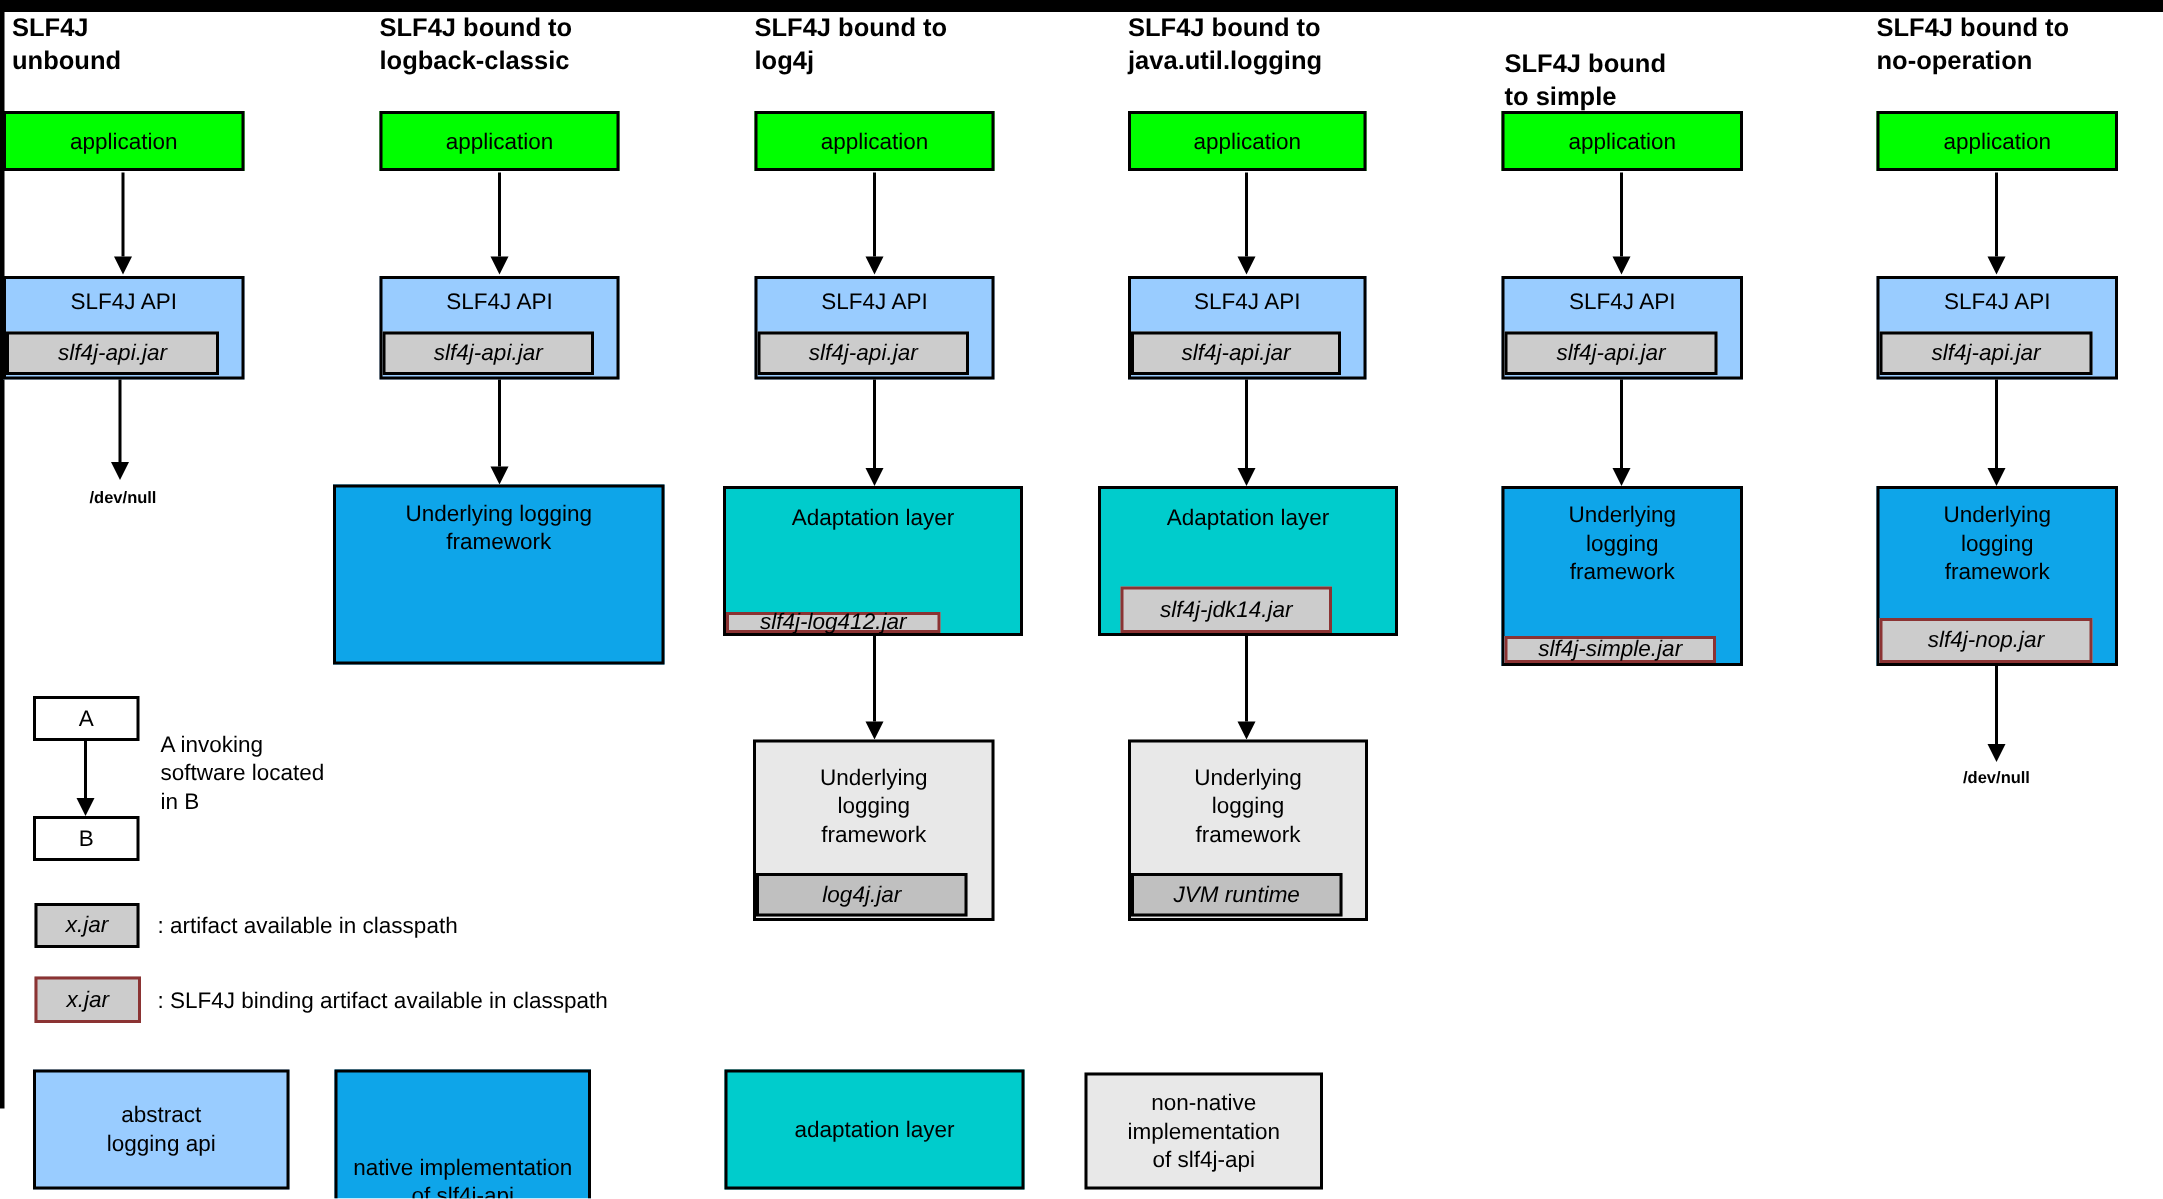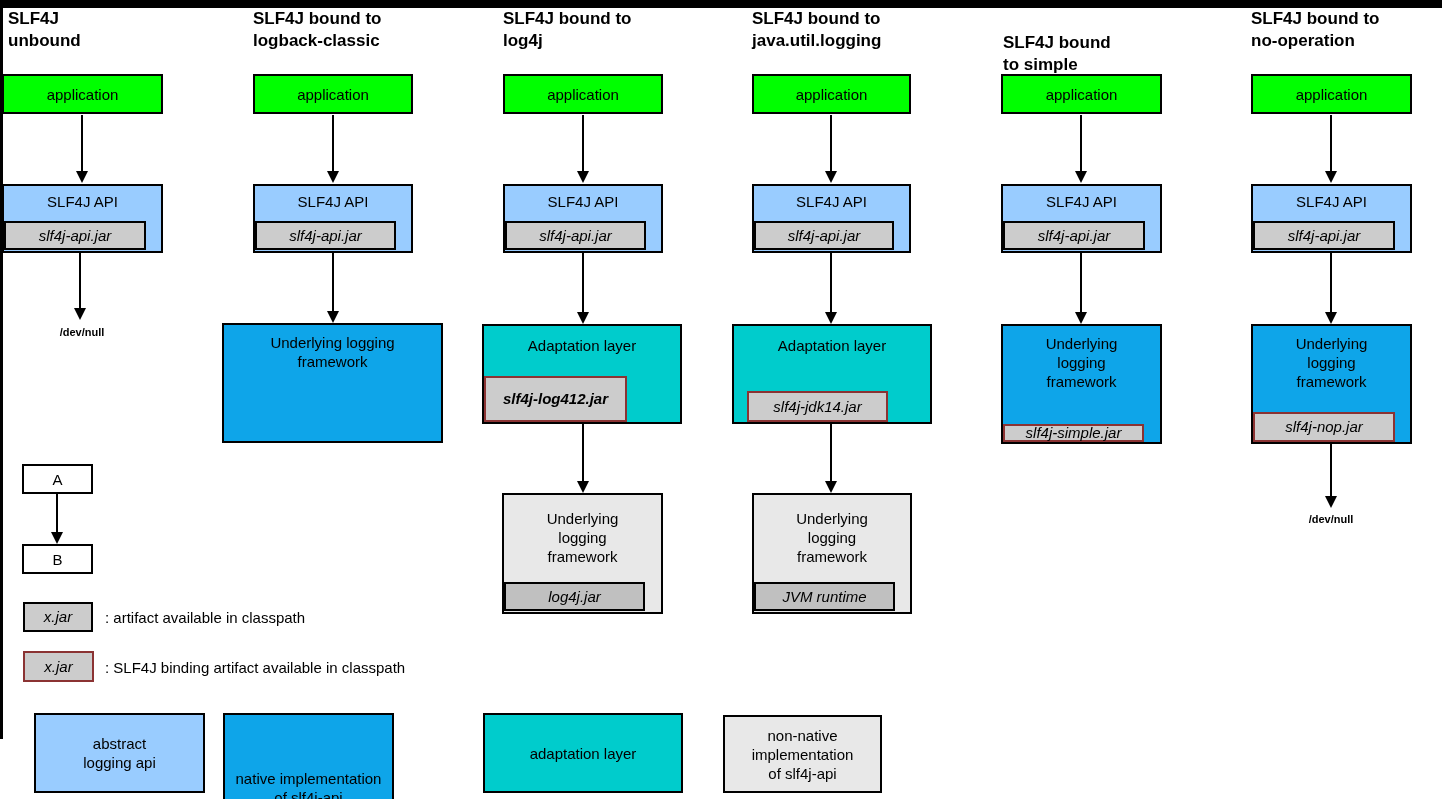--- a/index.html
+++ b/index.html
@@ -119,21 +119,21 @@
 
   <div class="sink" style="left:32px;top:326px;width:100px;">/dev/null</div>
 
   <div class="box native vtop pre" style="left:222px;top:323px;width:221px;height:120px;padding-top:8px;">
     <span class="pre">Underlying logging
 framework</span>
   </div>
 
   <div class="box teal vtop" style="left:482px;top:324px;width:200px;height:100px;padding-top:10px;">
     <span>Adaptation layer</span>
-    <div class="jar binding" style="left:0;bottom:0;width:143px;height:46px;font-weight:bold;">slf4j-log412.jar</div>
+    <div class="jar binding" style="left:0;bottom:0;width:143px;height:14px;">slf4j-log412.jar</div>
   </div>
 
   <div class="box teal vtop" style="left:732px;top:324px;width:200px;height:100px;padding-top:10px;">
     <span>Adaptation layer</span>
     <div class="jar binding" style="left:13px;bottom:0;width:141px;height:31px;">slf4j-jdk14.jar</div>
   </div>
 
   <div class="box native vtop" style="left:1001px;top:324px;width:161px;height:120px;padding-top:8px;">
     <span class="pre">Underlying
 logging
@@ -164,28 +164,31 @@
 framework</span>
     <div class="jar dark" style="left:0;bottom:1px;width:141px;height:29px;">JVM runtime</div>
   </div>
 
   <div class="arrow" style="left:1330px;top:444px;height:52px;"></div>
   <div class="sink" style="left:1281px;top:513px;width:100px;">/dev/null</div>
 
   <div class="box white" style="left:22px;top:464px;width:71px;height:30px;">A</div>
   <div class="arrow" style="left:56px;top:494px;height:38px;"></div>
   <div class="box white" style="left:22px;top:544px;width:71px;height:30px;">B</div>
+  <div class="cap" style="left:107px;top:487px;">A invoking
+software located
+in B</div>
 
   <div class="jar" style="left:23px;top:602px;width:70px;height:30px;">x.jar</div>
   <div class="cap" style="left:105px;top:608px;">: artifact available in classpath</div>
 
   <div class="jar binding" style="left:23px;top:651px;width:71px;height:31px;">x.jar</div>
   <div class="cap" style="left:105px;top:658px;">: SLF4J binding artifact available in classpath</div>
 
-  <div class="box api" style="left:22px;top:713px;width:171px;height:80px;margin-left:12px;">
+  <div class="box api" style="left:22px;top:713px;width:171px;height:80px;">
       <span class="pre">abstract
 logging api</span>
     </div>
   <div class="box native" style="left:223px;top:713px;width:171px;height:96px;justify-content:flex-end;">
       <span class="pre">native implementation
 of slf4j-api</span>
     </div>
   <div class="box teal" style="left:483px;top:713px;width:200px;height:80px;">
       <span class="pre">adaptation layer</span>
     </div>

